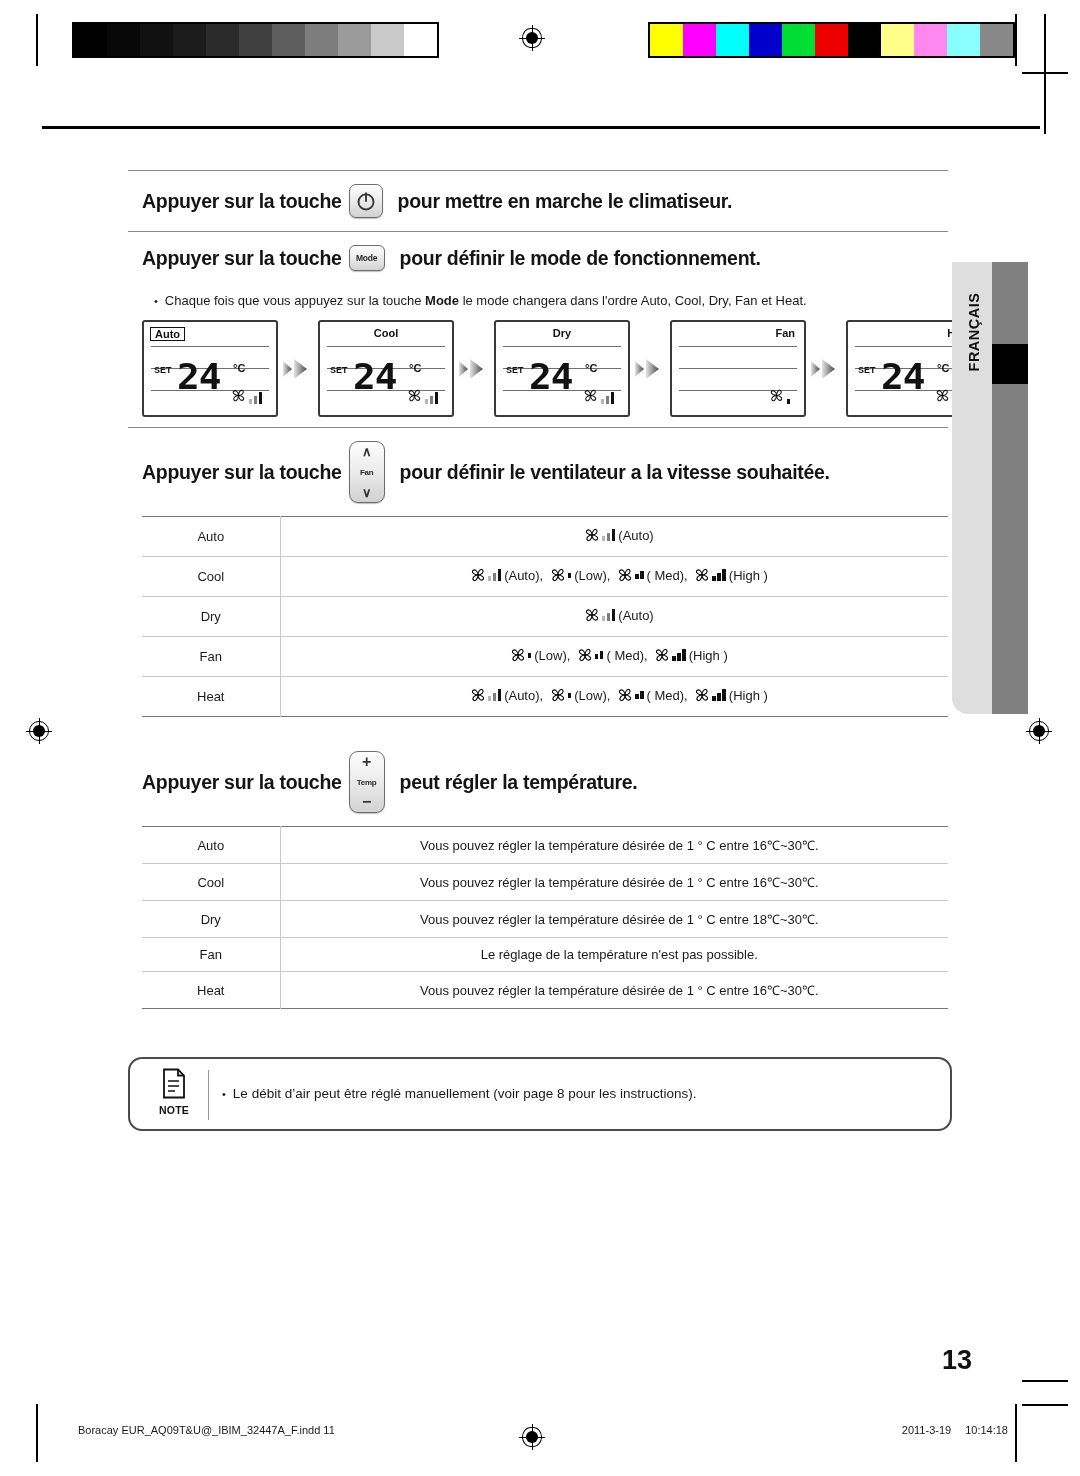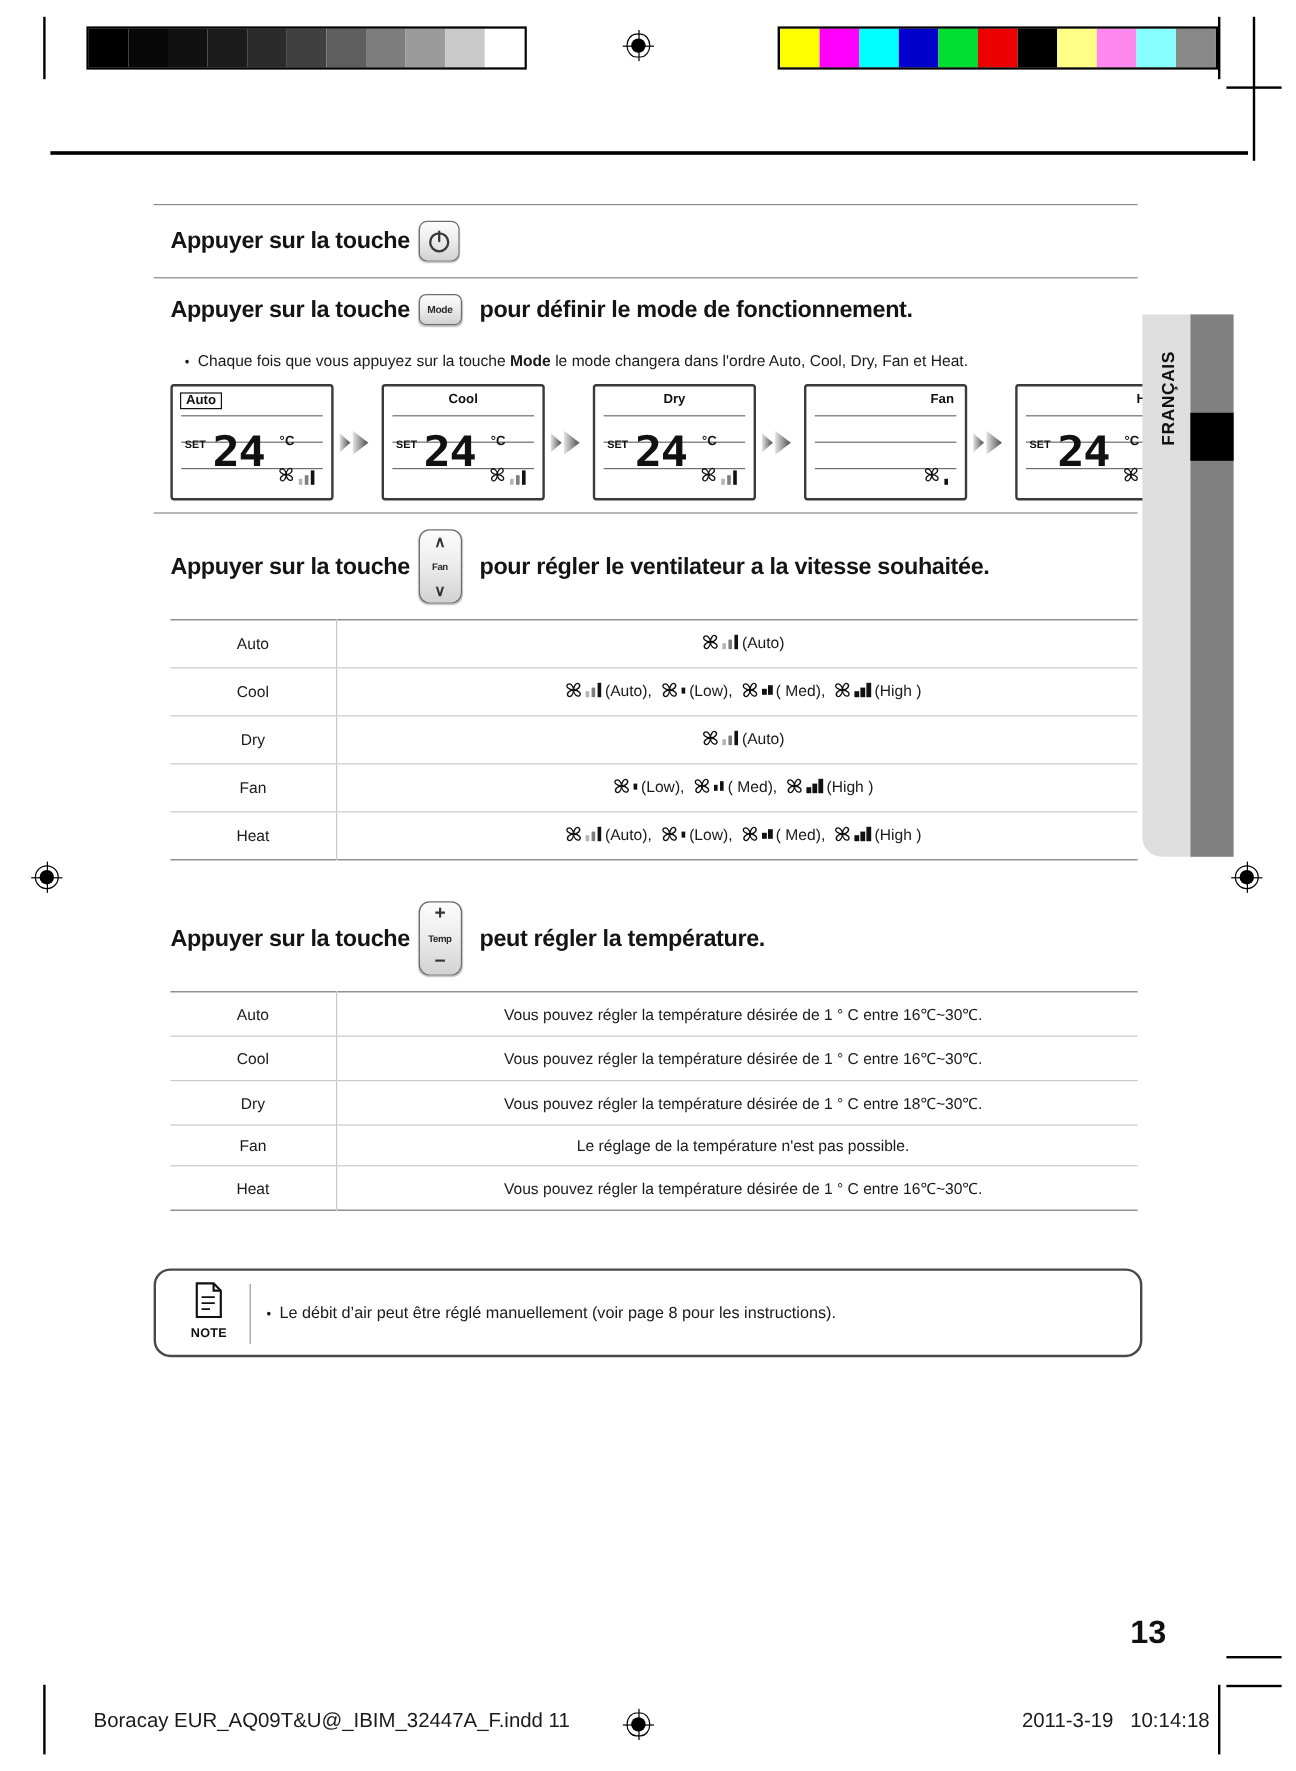--- a/index.html
+++ b/index.html
@@ -148,21 +148,21 @@
   .side-tab .lang {
     position: absolute; left: -63px; top: 62px; width: 170px;
     transform: rotate(-90deg); transform-origin: center;
     font-size: 14.5px; font-weight: bold; color: #111; letter-spacing: .5px; text-align: center;
   }
 
   
   .page-num { position: absolute; right: 108px; top: 1345px; font-size: 27px; font-weight: bold; color: #111; }
   .footer { position: absolute; left: 78px; top: 1424px; width: 930px;
             display: flex; justify-content: space-between; align-items: center;
-            font-size: 17px; color: #1a1a1a; }
+            font-size: 11px; color: #1a1a1a; }
   .footer .ts { display: flex; gap: 14px; margin-left: 20px; }
   .bot-line { position: absolute; left: 1022px; top: 1380px; width: 46px; height: 1.5px; background: #000; }
   .bot-line2 { position: absolute; left: 1022px; top: 1404px; width: 46px; height: 1.5px; background: #000; }
   .rt-line { position: absolute; left: 1044px; top: 14px; width: 1.5px; height: 120px; background: #000; }
   .lf-line { position: absolute; left: 36px; top: 14px; width: 1.5px; height: 52px; background: #000; }
   .rt-line2 { position: absolute; left: 1015px; top: 14px; width: 1.5px; height: 52px; background: #000; }
   .v-left-bot { position: absolute; left: 36px; top: 1404px; width: 1.5px; height: 58px; background: #000; }
   .v-right-bot { position: absolute; left: 1015px; top: 1404px; width: 1.5px; height: 58px; background: #000; }
   .h-top-right { position: absolute; left: 1022px; top: 72px; width: 46px; height: 1.5px; background: #000; }
 </style>
@@ -240,20 +240,21 @@
 
     <div class="hrule dark"></div>
     <div class="heading">
       <span>Appuyer sur la touche</span>
       <span class="btn-key btn-power">
         <svg viewBox="0 0 24 24" fill="none" stroke="#3a3a3a" stroke-width="2.1" stroke-linecap="round">
           <circle cx="12" cy="13" r="8.2" stroke="#3a3a3a"></circle>
           <line x1="12" y1="3.4" x2="12" y2="12"></line>
         </svg>
       </span>
+      <span class="txt2">pour mettre en marche le climatiseur.</span>
     </div>
 
     <div class="hrule dark"></div>
     <div class="heading">
       <span>Appuyer sur la touche</span>
       <span class="btn-key btn-mode">
         <span>Mode</span>
       </span>
       <span class="txt2">pour définir le mode de fonctionnement.</span>
     </div>
@@ -451,21 +452,21 @@
       </div>
 
     <div class="hrule dark"></div>
     <div class="heading">
       <span>Appuyer sur la touche</span>
       <span class="btn-key btn-tall">
         <span class="chev">∧</span>
         <span class="lbl">Fan</span>
         <span class="chev">∨</span>
       </span>
-      <span class="txt2">pour régler le ventilateur a la vitesse souhaitée.</span>
+      <span class="txt2">pour définir le ventilateur a la vitesse souhaitée.</span>
     </div>
 
     <table class="spec">
       <tbody id="fanTable">
           <tr>
             <td class="mode">Auto</td>
             <td class="val"><span class="fanopt">
                 <svg class="fan-glyph" width="18" height="18" viewBox="0 0 32 32">
                   <g fill="none" stroke="#111" stroke-width="2">
                     <path d="M16 16 C16 9, 10 5, 7 8 C4 11, 9 16, 16 16 Z"></path>

